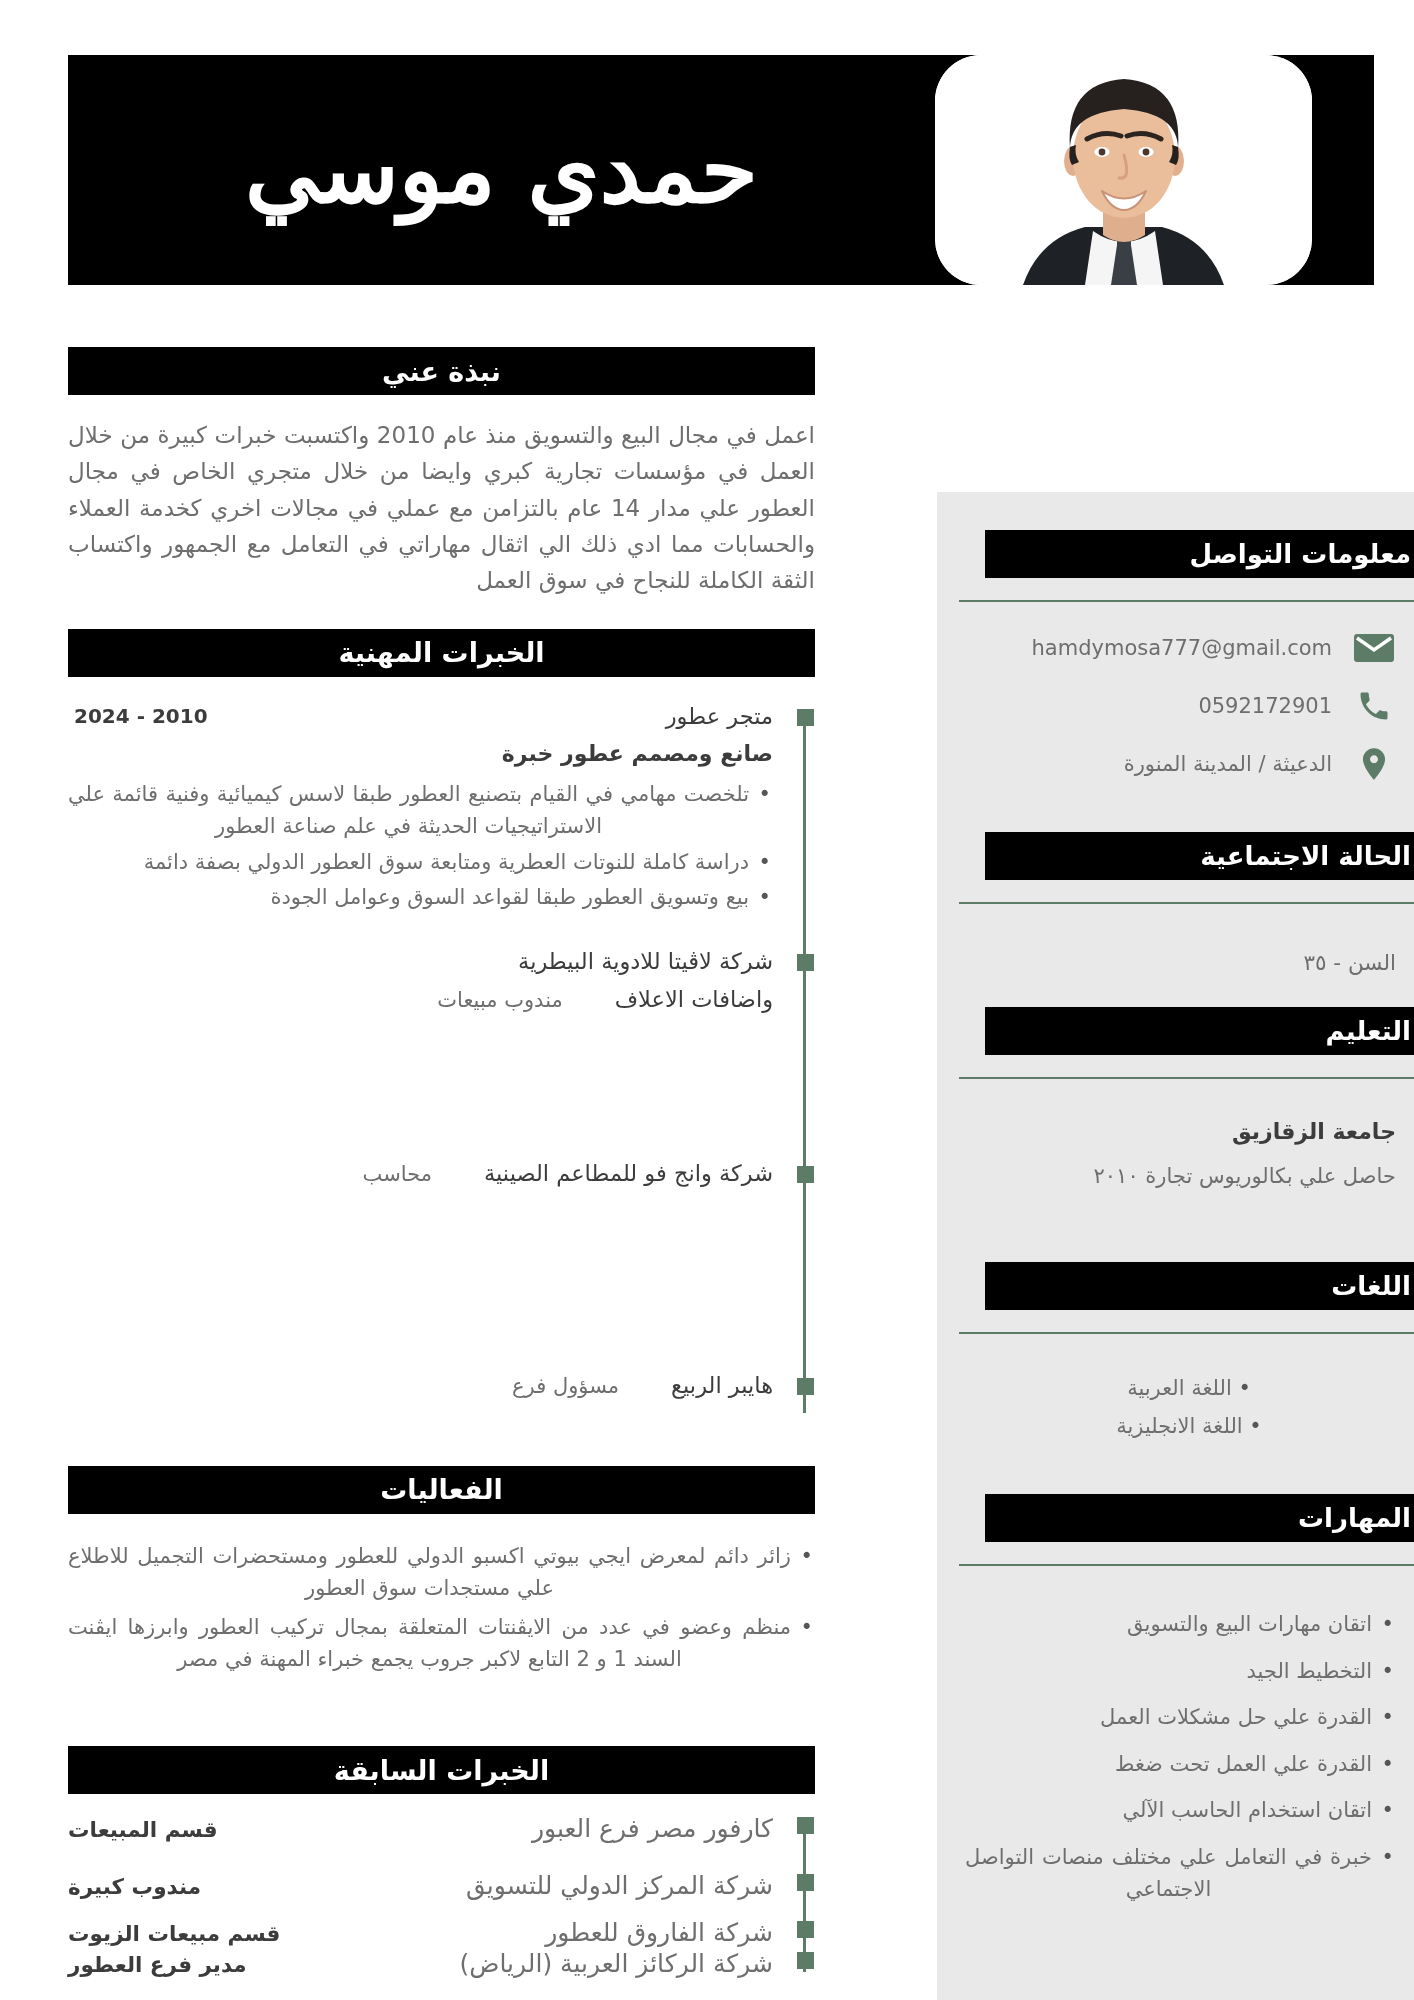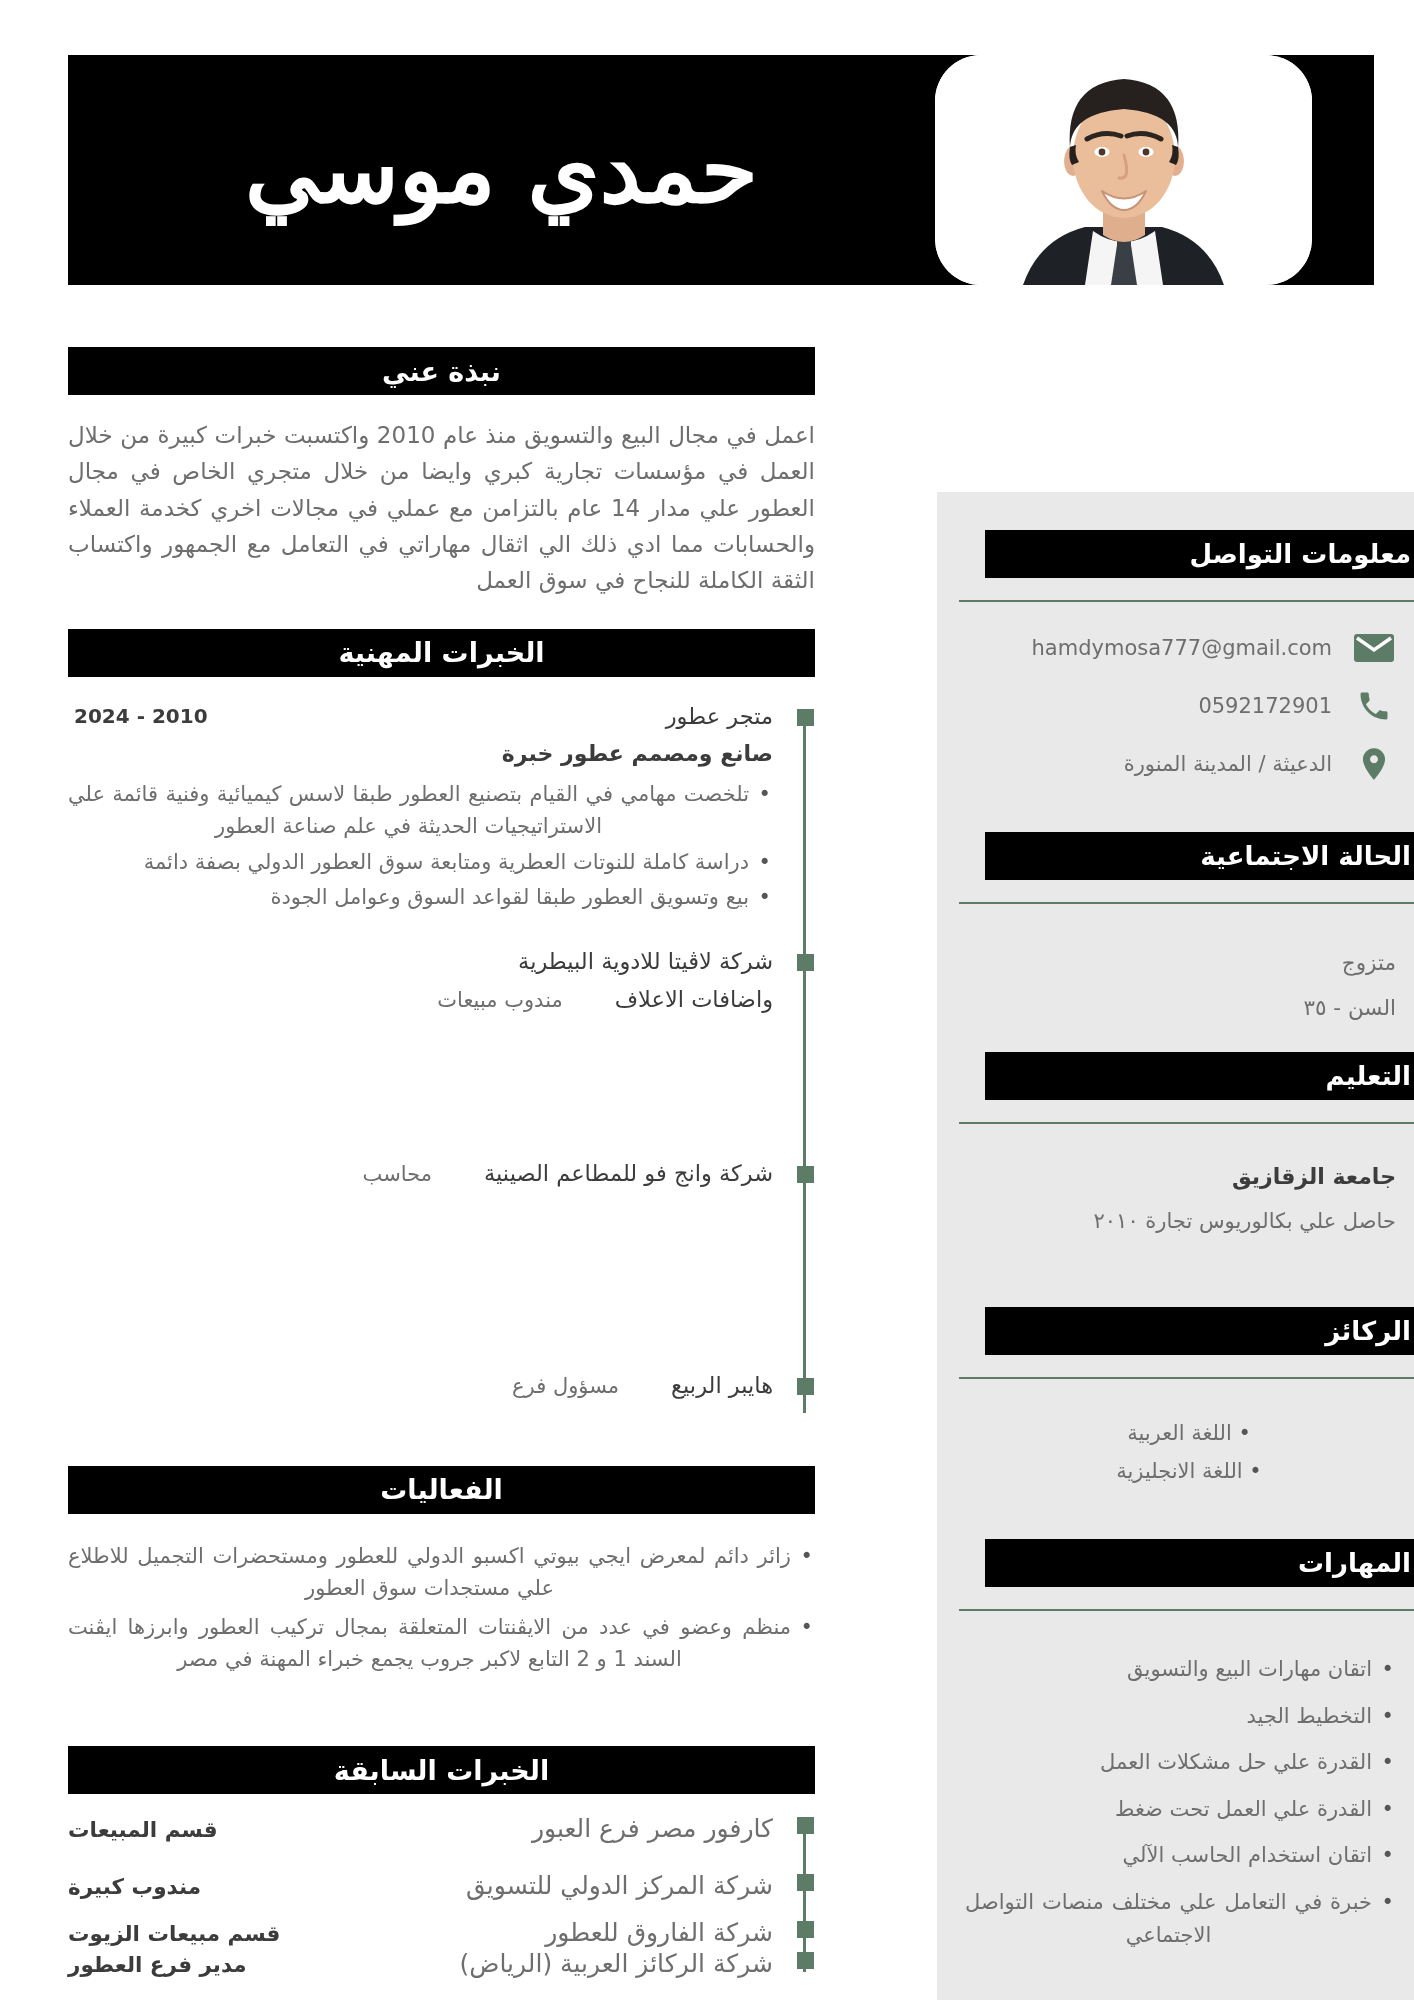--- a/index.html
+++ b/index.html
@@ -269,37 +269,36 @@
         </div>
       </div>
     </section>
 
     <section class="sec-marital">
       <div class="sbar">
         <span>الحالة الاجتماعية</span>
       </div>
       <div class="srule"></div>
       <div class="side-items">
-        <div>متزوج</div>
         <div>السن - ٣٥</div>
       </div>
     </section>
 
     <section class="sec-edu">
       <div class="sbar">
         <span>التعليم</span>
       </div>
       <div class="srule"></div>
       <div class="edu-school">جامعة الزقازيق</div>
       <div class="edu-degree">حاصل علي بكالوريوس تجارة ٢٠١٠</div>
     </section>
 
     <section class="sec-lang">
       <div class="sbar">
-        <span>الركائز</span>
+        <span>اللغات</span>
       </div>
       <div class="srule"></div>
       <ul class="lang-list">
         <li>اللغة العربية</li>
         <li>اللغة الانجليزية</li>
       </ul>
     </section>
 
     <section class="sec-skill">
       <div class="sbar">

